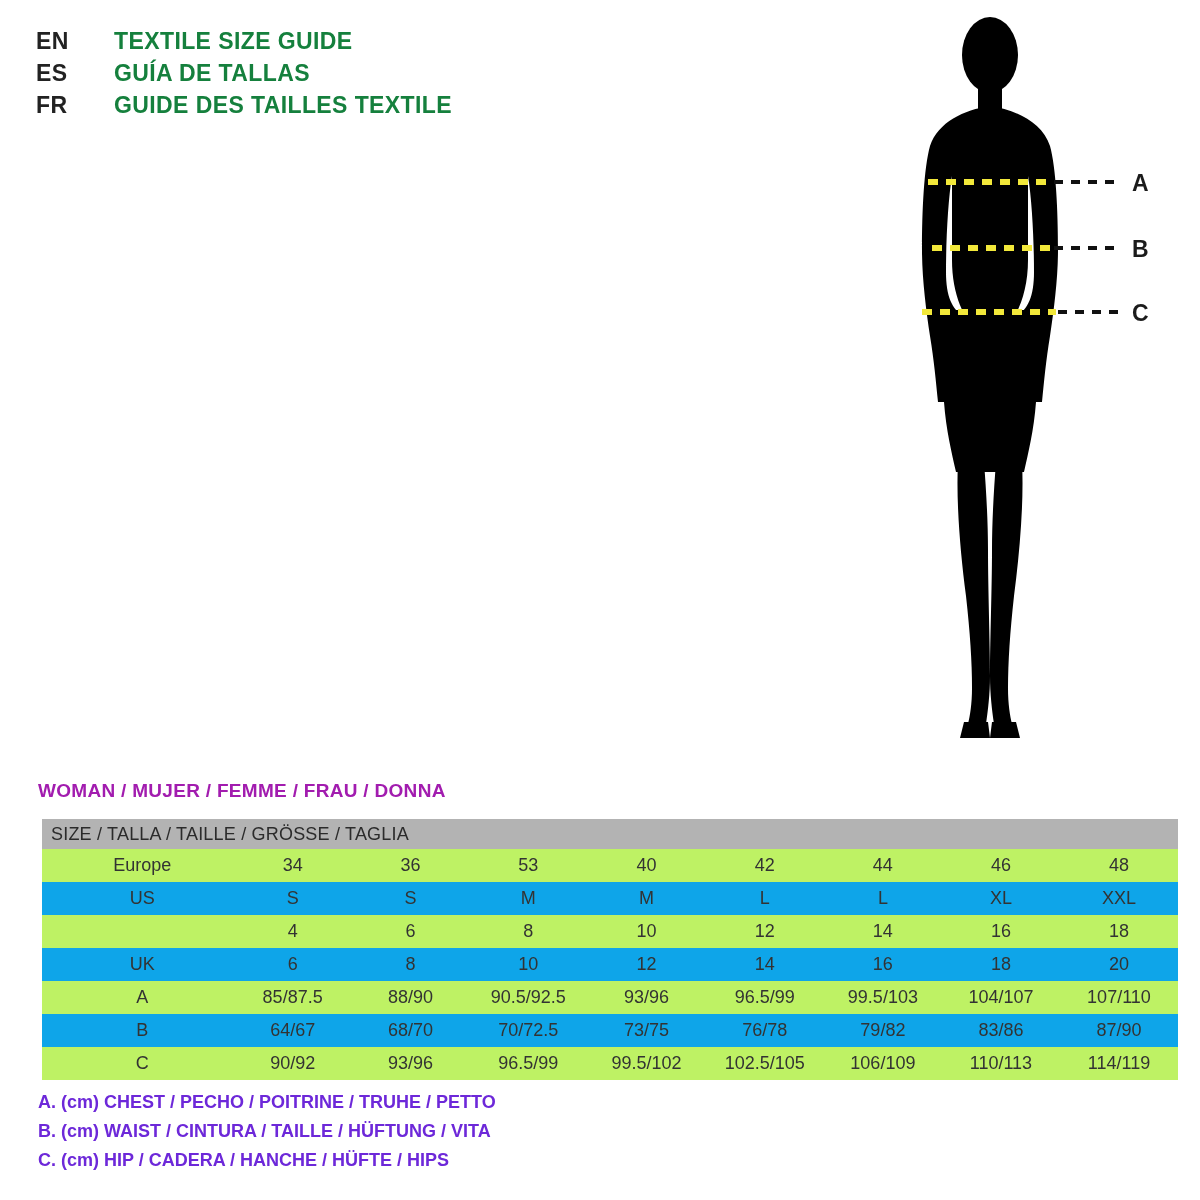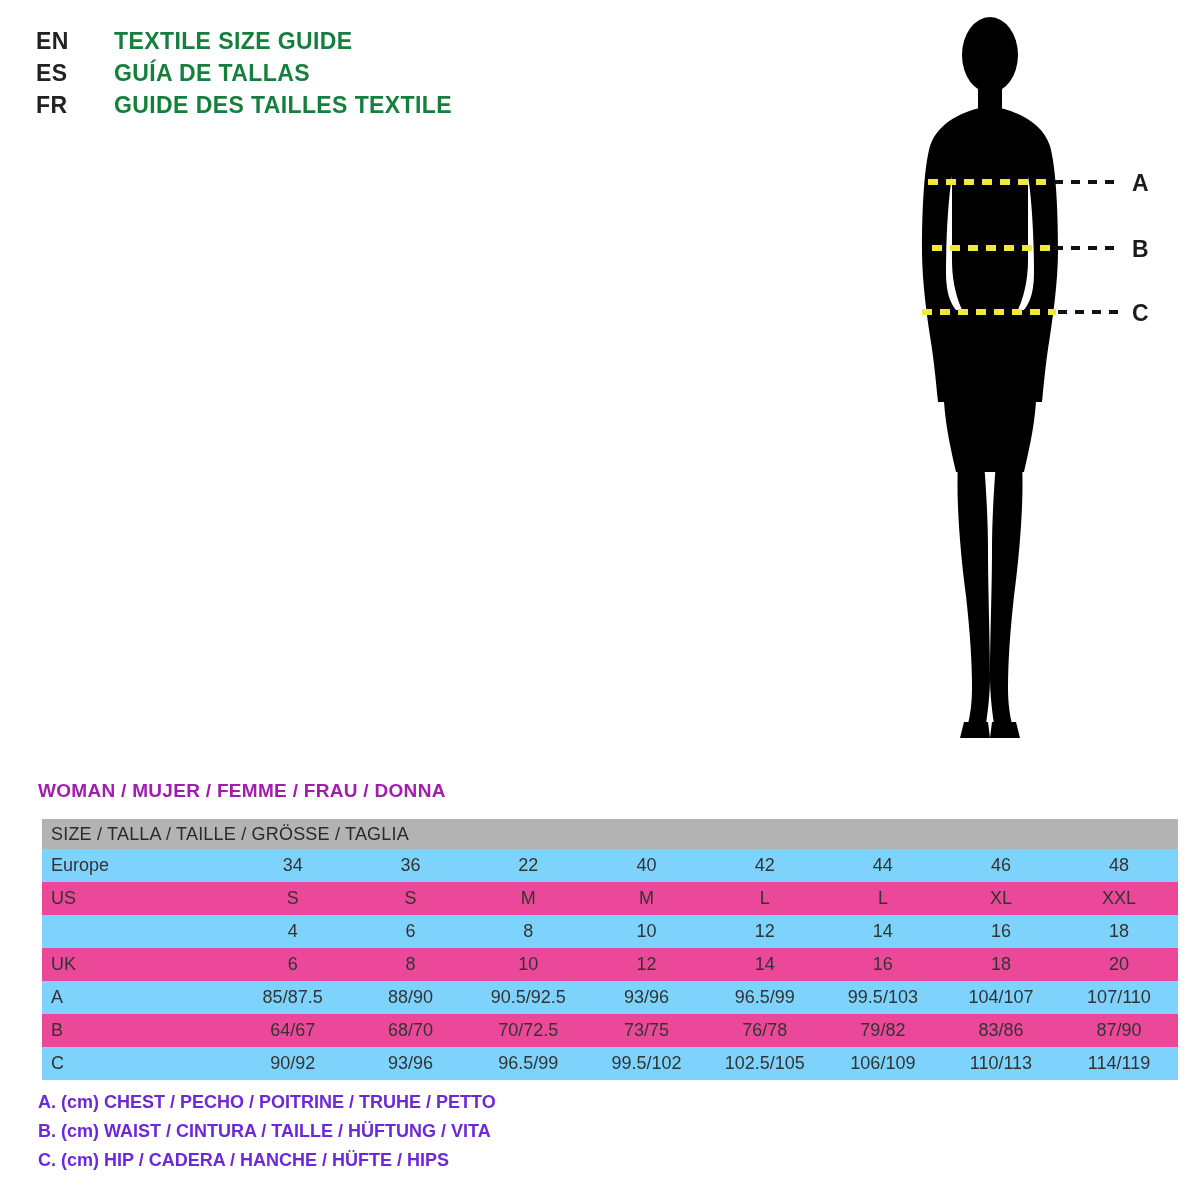--- a/index.html
+++ b/index.html
@@ -90,22 +90,22 @@
   }
   #size-table thead th {
     background: #b3b3b3;
     color: #2b2b2b;
     text-align: left;
     padding-left: 9px;
     font-size: 18px;
     letter-spacing: 0.2px;
     height: 30px;
   }
-  #size-table tbody tr.odd td { background: #7dd3fc; }
-  #size-table tbody tr.even td { background: #ec4899; }
+  #size-table tbody tr.odd td { background: #bef264; text-align: center; }
+  #size-table tbody tr.even td { background: #0ea5e9; text-align: center; }
   #size-table td.label {
     text-align: left;
     padding-left: 9px;
     width: 185px;
   }
   #size-table td.val {
     text-align: center;
     width: 119px;
   }
 
@@ -220,21 +220,21 @@
   <thead>
     <tr>
       <th colspan="9">SIZE / TALLA / TAILLE / GRÖSSE / TAGLIA</th>
     </tr>
   </thead>
   <tbody>
     <tr class="odd">
       <td class="label">Europe</td>
       <td class="val">34</td>
       <td class="val">36</td>
-      <td class="val">22</td>
+      <td class="val">53</td>
       <td class="val">40</td>
       <td class="val">42</td>
       <td class="val">44</td>
       <td class="val">46</td>
       <td class="val">48</td>
     </tr>
     <tr class="even">
       <td class="label">US</td>
       <td class="val">S</td>
       <td class="val">S</td>

